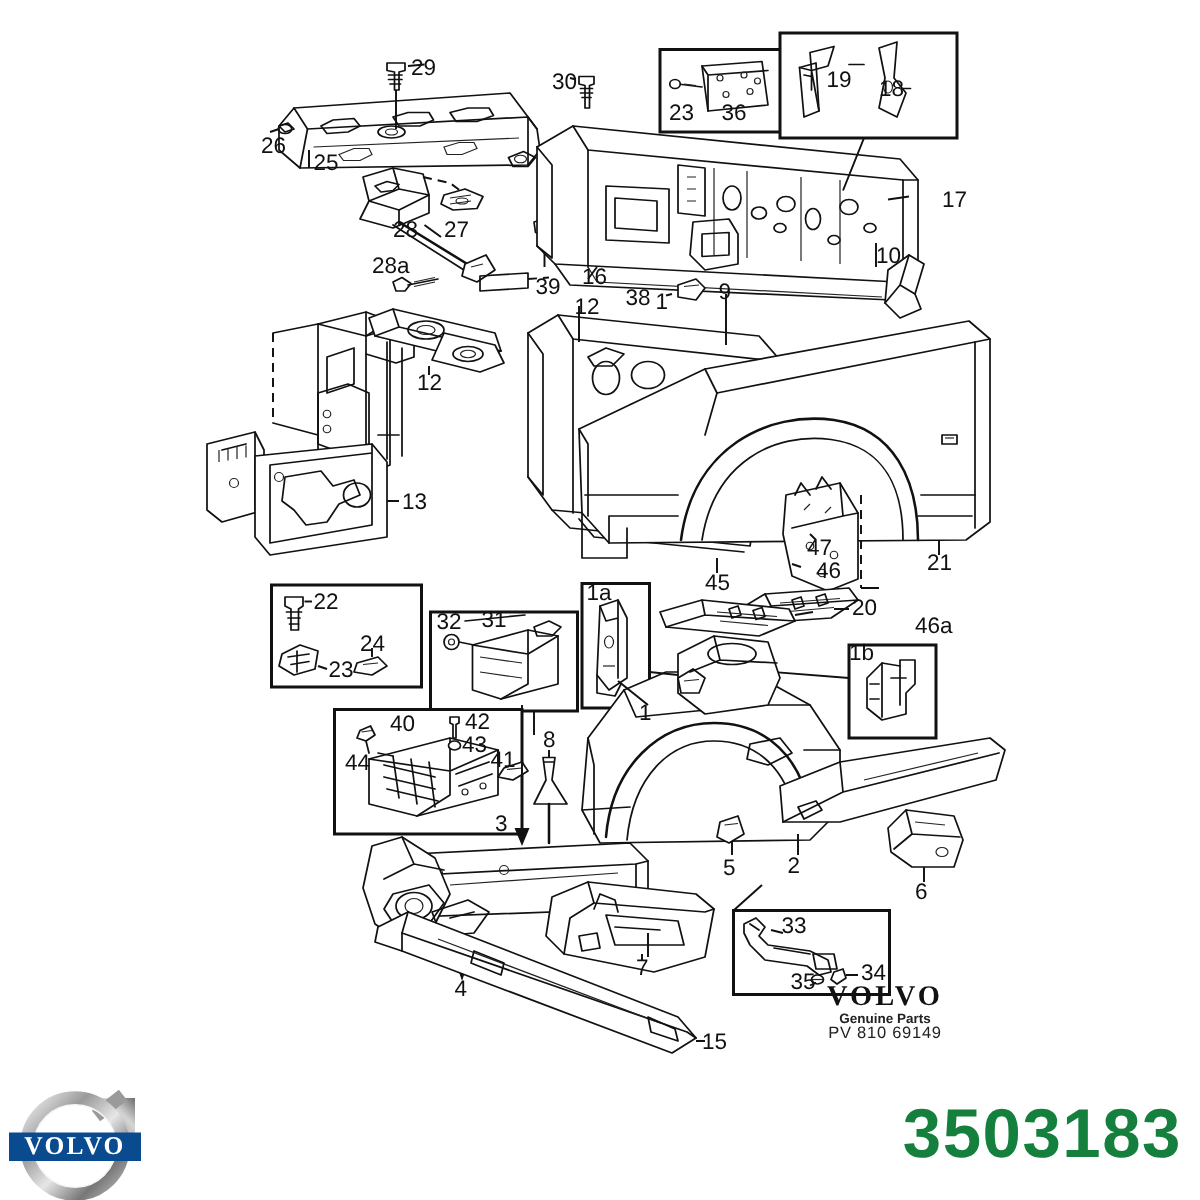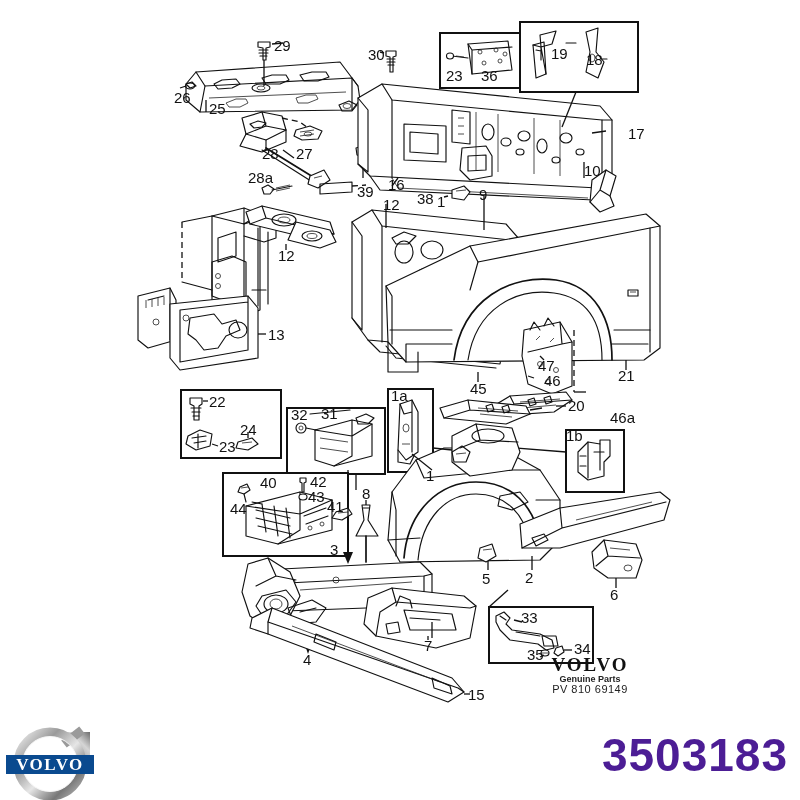--- a/index.html
+++ b/index.html
@@ -3,21 +3,21 @@
 <meta charset="utf-8">
 <style>
   html,body{margin:0;padding:0;background:#ffffff;}
   body{width:800px;height:800px;overflow:hidden;font-family:"Liberation Sans",sans-serif;}
   #page{position:relative;width:800px;height:800px;background:#fff;}
   #diagram{position:absolute;left:0;top:0;width:800px;height:720px;}
   .lbl{position:absolute;font-family:"Liberation Sans",sans-serif;color:#111;
        font-size:15px;font-weight:500;line-height:1;white-space:nowrap;}
   #footer{position:absolute;left:0;top:720px;width:800px;height:80px;background:#fff;}
   #partnum{position:absolute;right:12px;top:12px;font-family:"Liberation Sans",sans-serif;
-           font-size:46px;font-weight:700;color:#4c1d95;letter-spacing:1px;line-height:1;}
+           font-size:46px;font-weight:700;color:#15803d;letter-spacing:1px;line-height:1;}
   #logo{position:absolute;left:4px;top:2px;width:104px;height:78px;}
   #wm{position:absolute;left:515px;top:655px;width:150px;text-align:center;line-height:1.05;}
   #wmTop{font-family:"Liberation Serif",serif;font-weight:700;font-size:19px;letter-spacing:2px;color:#111;}
   #wmMid{font-size:9px;font-weight:700;color:#222;}
   #wmBot{font-size:11px;color:#222;letter-spacing:.5px;}
   svg{display:block;}
   .ln{fill:none;stroke:#111;stroke-width:1.15;stroke-linejoin:round;stroke-linecap:round;}
   .ln2{fill:none;stroke:#111;stroke-width:1.7;stroke-linejoin:round;stroke-linecap:round;}
   .thin{fill:none;stroke:#222;stroke-width:.8;}
   .box{fill:#fff;stroke:#111;stroke-width:2;}

